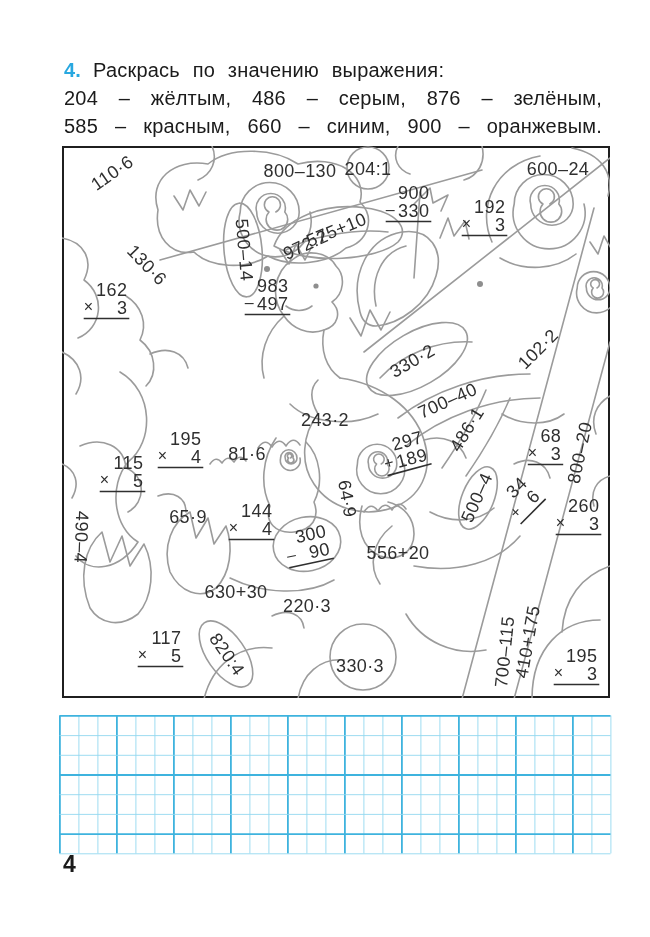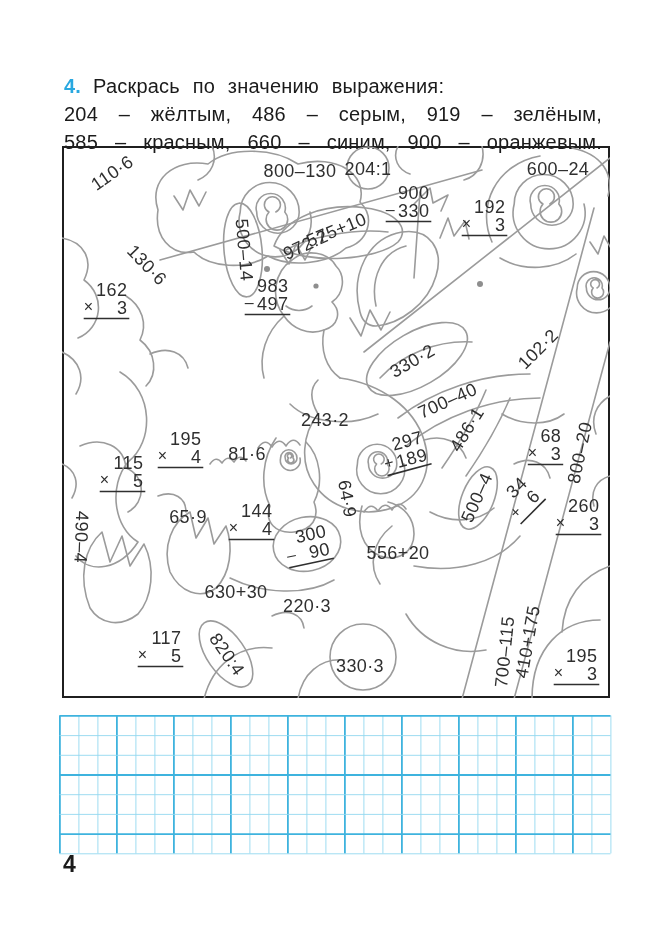--- a/index.html
+++ b/index.html
@@ -3,21 +3,21 @@
 <meta charset="utf-8">
 <style>
   html,body{margin:0;padding:0;}
   body{
     width:650px;height:937px;position:relative;overflow:hidden;
     background:#ffffff;
     font-family:"Liberation Sans", sans-serif;
     color:#1b1b1b;
   }
   .header{
-    position:absolute;left:64px;top:72px;width:538px;
+    position:absolute;left:64px;top:56px;width:538px;
     font-size:20px;line-height:28px;letter-spacing:0.2px;
   }
   .h-line1{word-spacing:7px;white-space:nowrap;}
   .task-num{font-weight:bold;margin-right:12px;}
   .legend-line{text-align:justify;text-align-last:justify;}
   .picture{position:absolute;left:62px;top:146px;}
   .art path,.art ellipse,.art circle{fill:none;stroke:#9b9b9b;stroke-width:1.6;stroke-linecap:round;stroke-linejoin:round;}
   .art .dot{fill:#8e8e8e;stroke:none;}
   .frame{fill:none;stroke:#1f1f1f;stroke-width:2;}
   .expr{font-family:"Liberation Sans",sans-serif;font-size:18px;fill:#2f2f2f;letter-spacing:0.4px;}
@@ -25,21 +25,21 @@
   .cop-sign{font-family:"Liberation Sans",sans-serif;font-size:16px;fill:#2f2f2f;}
   .cop-line{stroke:#2f2f2f;stroke-width:1.6;}
   .grid{position:absolute;left:59px;top:715px;}
   .page-num{position:absolute;left:63px;top:851px;font-size:23px;font-weight:bold;}
 </style>
 </head>
 <body>
 
 <div class="header">
   <div class="h-line1"><span class="task-num" style="color: rgb(41, 168, 224);">4.</span><span>Раскрась по значению выражения:</span></div>
-  <div class="legend-line">204 – жёлтым, 486 – серым, 919 – зелёным,</div>
+  <div class="legend-line">204 – жёлтым, 486 – серым, 876 – зелёным,</div>
   <div class="legend-line">585 – красным, 660 – синим, 900 – оранжевым.</div>
 </div>
 
 <svg class="picture" width="548" height="552" viewBox="0 0 548 552">
   <rect class="frame" x="1" y="1" width="546" height="550"></rect>
   <g class="art">
 
     <path d="M 96,64 C 86,34 112,12 146,18 C 168,0 212,2 236,18 C 274,8 306,28 298,56 C 314,72 306,96 284,102 C 266,118 228,122 206,110 C 184,124 148,122 132,106 C 108,110 92,90 96,64 Z"></path>
     <path d="M 112,50 l 9,14 l 7,-20 l 9,16 l 7,-14"></path>
     <path d="M 218,104 l 9,14 l 7,-20 l 9,16 l 7,-14"></path>

